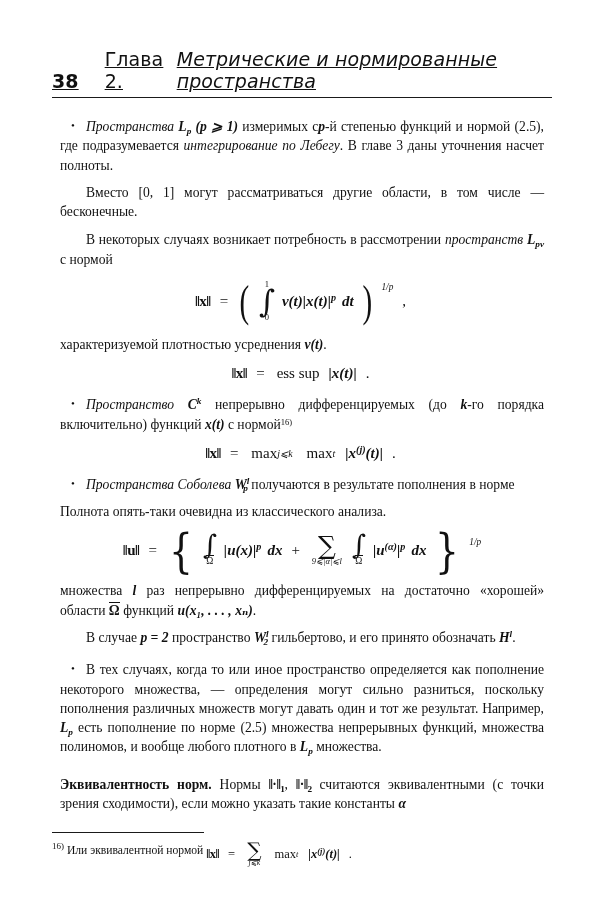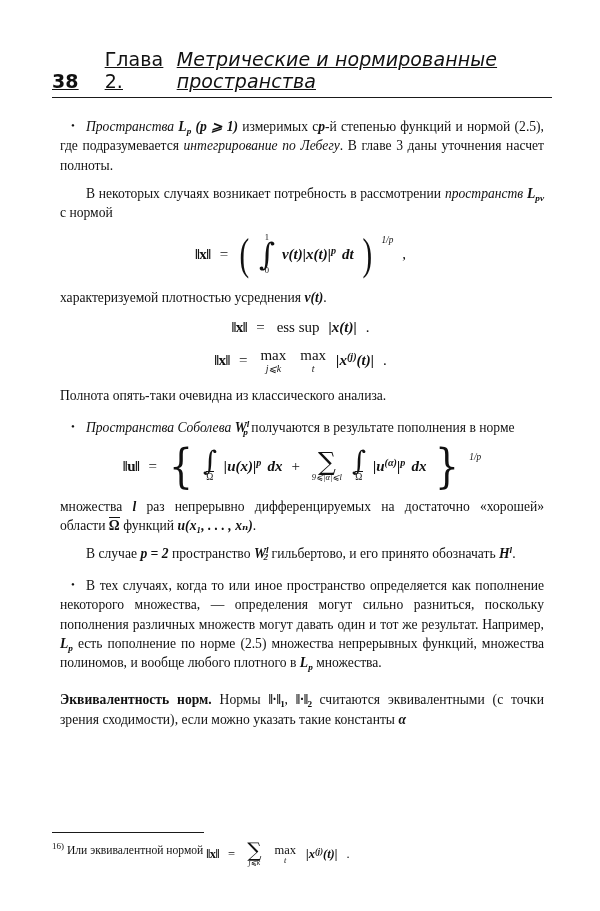--- a/index.html
+++ b/index.html
@@ -168,21 +168,20 @@
   }
   .sum .lim {
     font-size: 8.5px;
     font-style: italic;
     margin-top: 1px;
   }
 
   
   .op {
     display: inline-flex;
-    flex-direction: column;
     align-items: center;
     line-height: 1;
     margin: 0 4px;
   }
   .op .nm { font-style: normal; }
   .op .lim { font-size: 0.66em; font-style: italic; margin-top: 1px; }
 
   .expo {
     font-size: 0.62em;
     font-style: italic;
@@ -229,20 +228,21 @@
     <div class="rule"></div>
 
     <p class="para bullet-para">
       <span class="bul"></span><i class="it">Пространства</i>
       <span class="mb"><span>L</span><sub>p</sub></span>
       <span class="mb">(p ⩾ 1)</span>
       <span>измеримых с</span><span class="mb">p</span><span>-й степенью функций и нормой (2.5), где подразумевается</span>
       <i class="it">интегрирование по Лебегу</i><span>. В главе 3 даны уточнения насчет полноты.</span>
     </p>
 
+    <p class="para indent">Вместо [0, 1] могут рассматриваться другие области, в том числе — бесконечные.</p>
 
     <p class="para indent gap-sm">
       <span>В некоторых случаях возникает потребность в рассмотрении</span>
       <i class="it">пространств</i>
       <span class="mb"><span>L</span><sub>pν</sub></span>
       <span>с нормой</span>
     </p>
 
     <div class="display">
       <span class="dline">
@@ -271,45 +271,53 @@
     <div class="display">
       <span class="dline">
         <span class="mb norm">‖x‖</span>
         <span class="eq">=</span>
         <span class="eq">ess sup</span>
         <span class="mb">|x(t)|</span>
           <span class="eq">.</span>
       </span>
     </div>
 
+    <p class="para bullet-para gap-md">
+      <span class="bul"></span><i class="it">Пространство</i>
+      <span class="mb"><span>C</span><sup>k</sup></span>
+      <span>непрерывно дифференцируемых (до</span>
+      <span class="mb">k</span><span>-го порядка включительно) функций</span>
+      <span class="mb">x(t)</span>
+      <span>с нормой</span><sup style="font-size:8.5px">16)</sup>
+    </p>
 
     <div class="display">
       <span class="dline">
         <span class="mb norm">‖x‖</span>
         <span class="eq">=</span>
         <span class="op">
           <span class="nm">max</span>
           <span class="lim">j⩽k</span>
         </span>
         <span class="op">
           <span class="nm">max</span>
           <span class="lim">t</span>
         </span>
         <span class="mb"><span>|x</span><sup>(j)</sup><span>(t)|</span></span>
           <span class="eq">.</span>
       </span>
     </div>
 
-    <p class="para">Полнота опять-таки очевидна из классического анализа.</p>
-
     <p class="para bullet-para gap-md">
       <span class="bul"></span><i class="it">Пространства Соболева</i>
       <span class="mb"><span>W</span><sup>l</sup><sub style="margin-left:-6px">p</sub></span>
       <span>получаются в результате пополнения в норме</span>
     </p>
+
+    <p class="para">Полнота опять-таки очевидна из классического анализа.</p>
 
     <div class="display" style="margin:13px 0 14px 0;">
       <span class="dline">
         <span class="mb norm">‖u‖</span>
         <span class="eq">=</span>
         <span class="big-brace">{</span>
         <span class="intg small">
           <span class="sym">∫</span>
           <span class="omega">Ω</span>
         </span>

